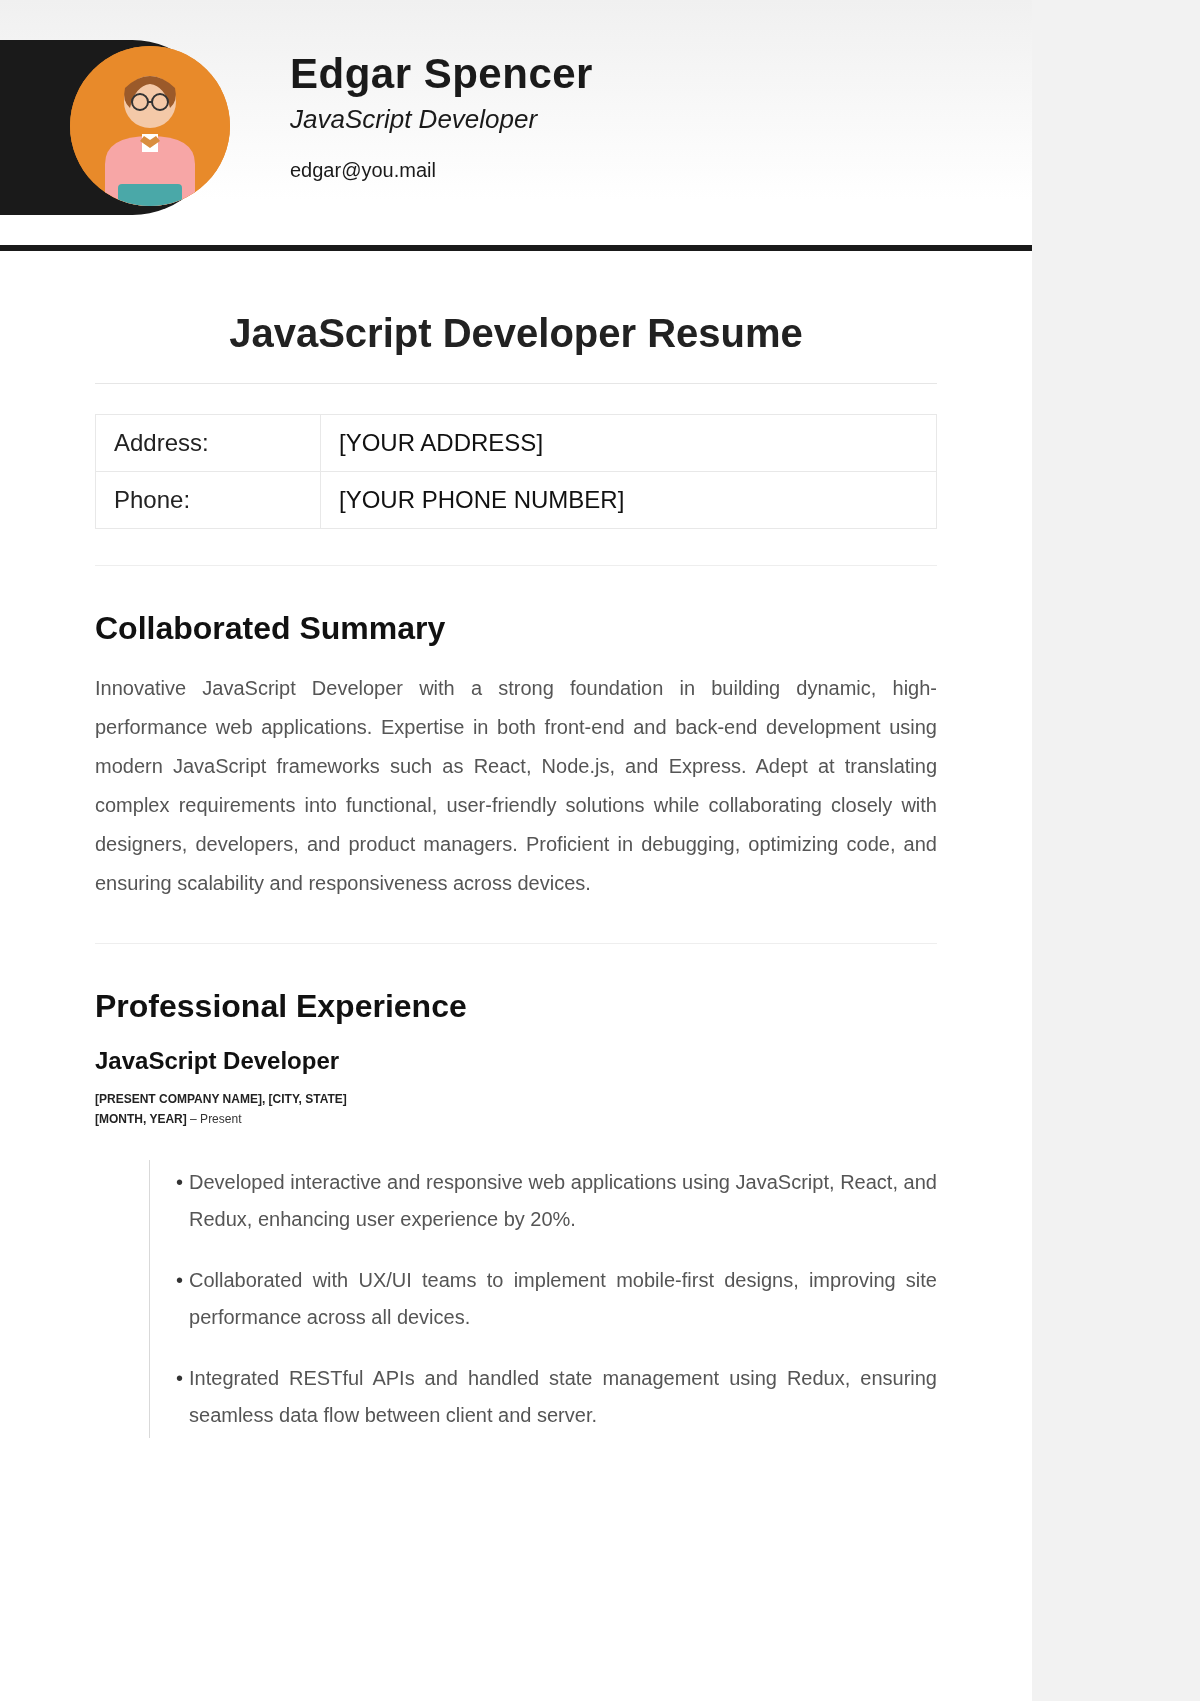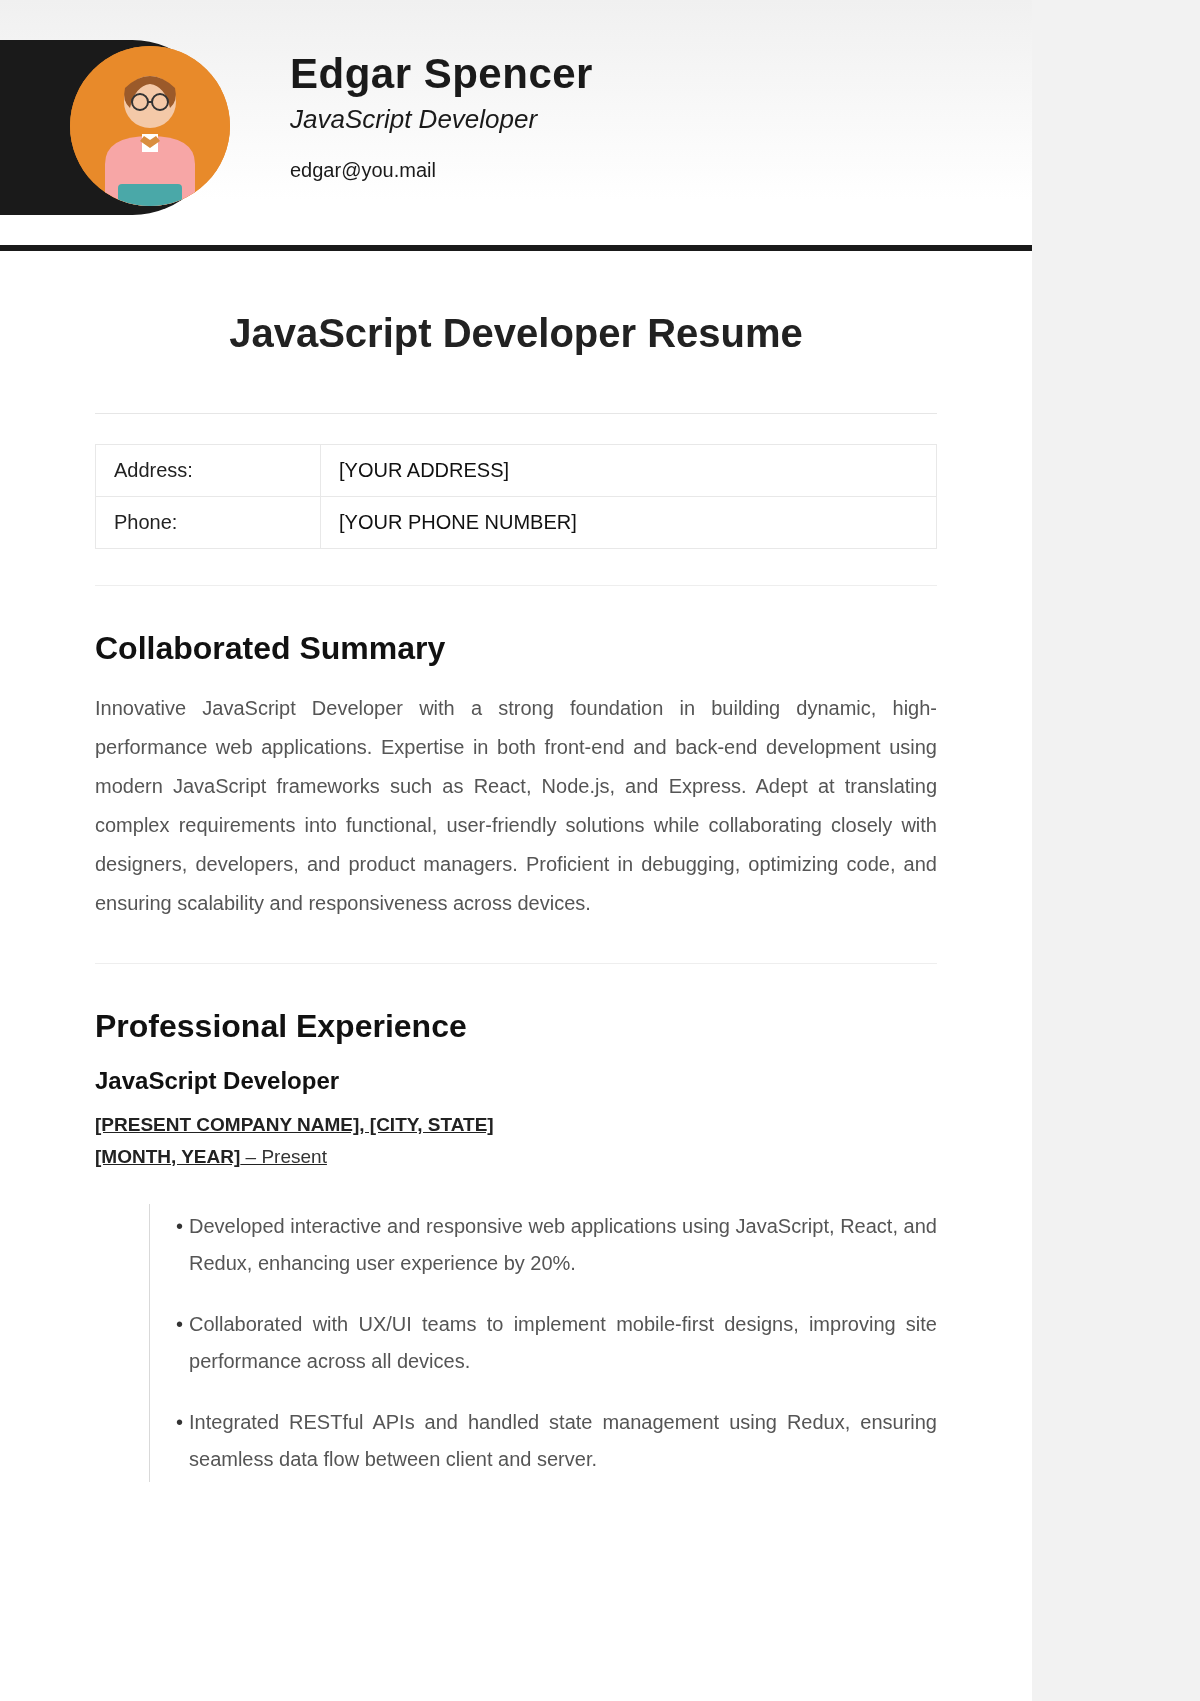--- a/index.html
+++ b/index.html
@@ -75,33 +75,33 @@
     background: #1a1a1a;
     margin-top: 30px;
   }
   .content {
     padding: 60px 95px 0 95px;
   }
   .doc-title {
     text-align: center;
     font-size: 40px;
     font-weight: 700;
-    margin-bottom: 57px;
+    margin-bottom: 27px;
     color: #222;
   }
   .hr {
     border: none;
     border-top: 1px solid #e6e6e6;
     margin: 0;
   }
   .info-table {
     width: 100%;
     border-collapse: collapse;
     margin: 30px 0 36px 0;
-    font-size: 20px;
+    font-size: 24px;
   }
   .info-table td {
     border: 1px solid #e8e8e8;
     padding: 14px 18px;
     vertical-align: middle;
   }
   .info-table td:first-child {
     width: 225px;
     font-weight: 400;
     color: #222;
@@ -129,25 +129,24 @@
     text-justify: inter-word;
   }
   .job-title {
     font-size: 24px;
     font-weight: 700;
     margin-top: 6px;
     margin-bottom: 14px;
     color: #111;
   }
   .job-meta {
-    font-size: 19px;
+    font-size: 12px;
     font-weight: 700;
     color: #222;
     line-height: 1.7;
-    text-decoration: underline;
   }
   .job-meta .light { font-weight: 400; color: #333; }
   .bullet-block {
     margin: 30px 0 0 54px;
     border-left: 1.5px solid #d9d9d9;
     padding: 4px 0 4px 26px;
   }
   .bullet {
     display: flex;
     margin-bottom: 24px;

